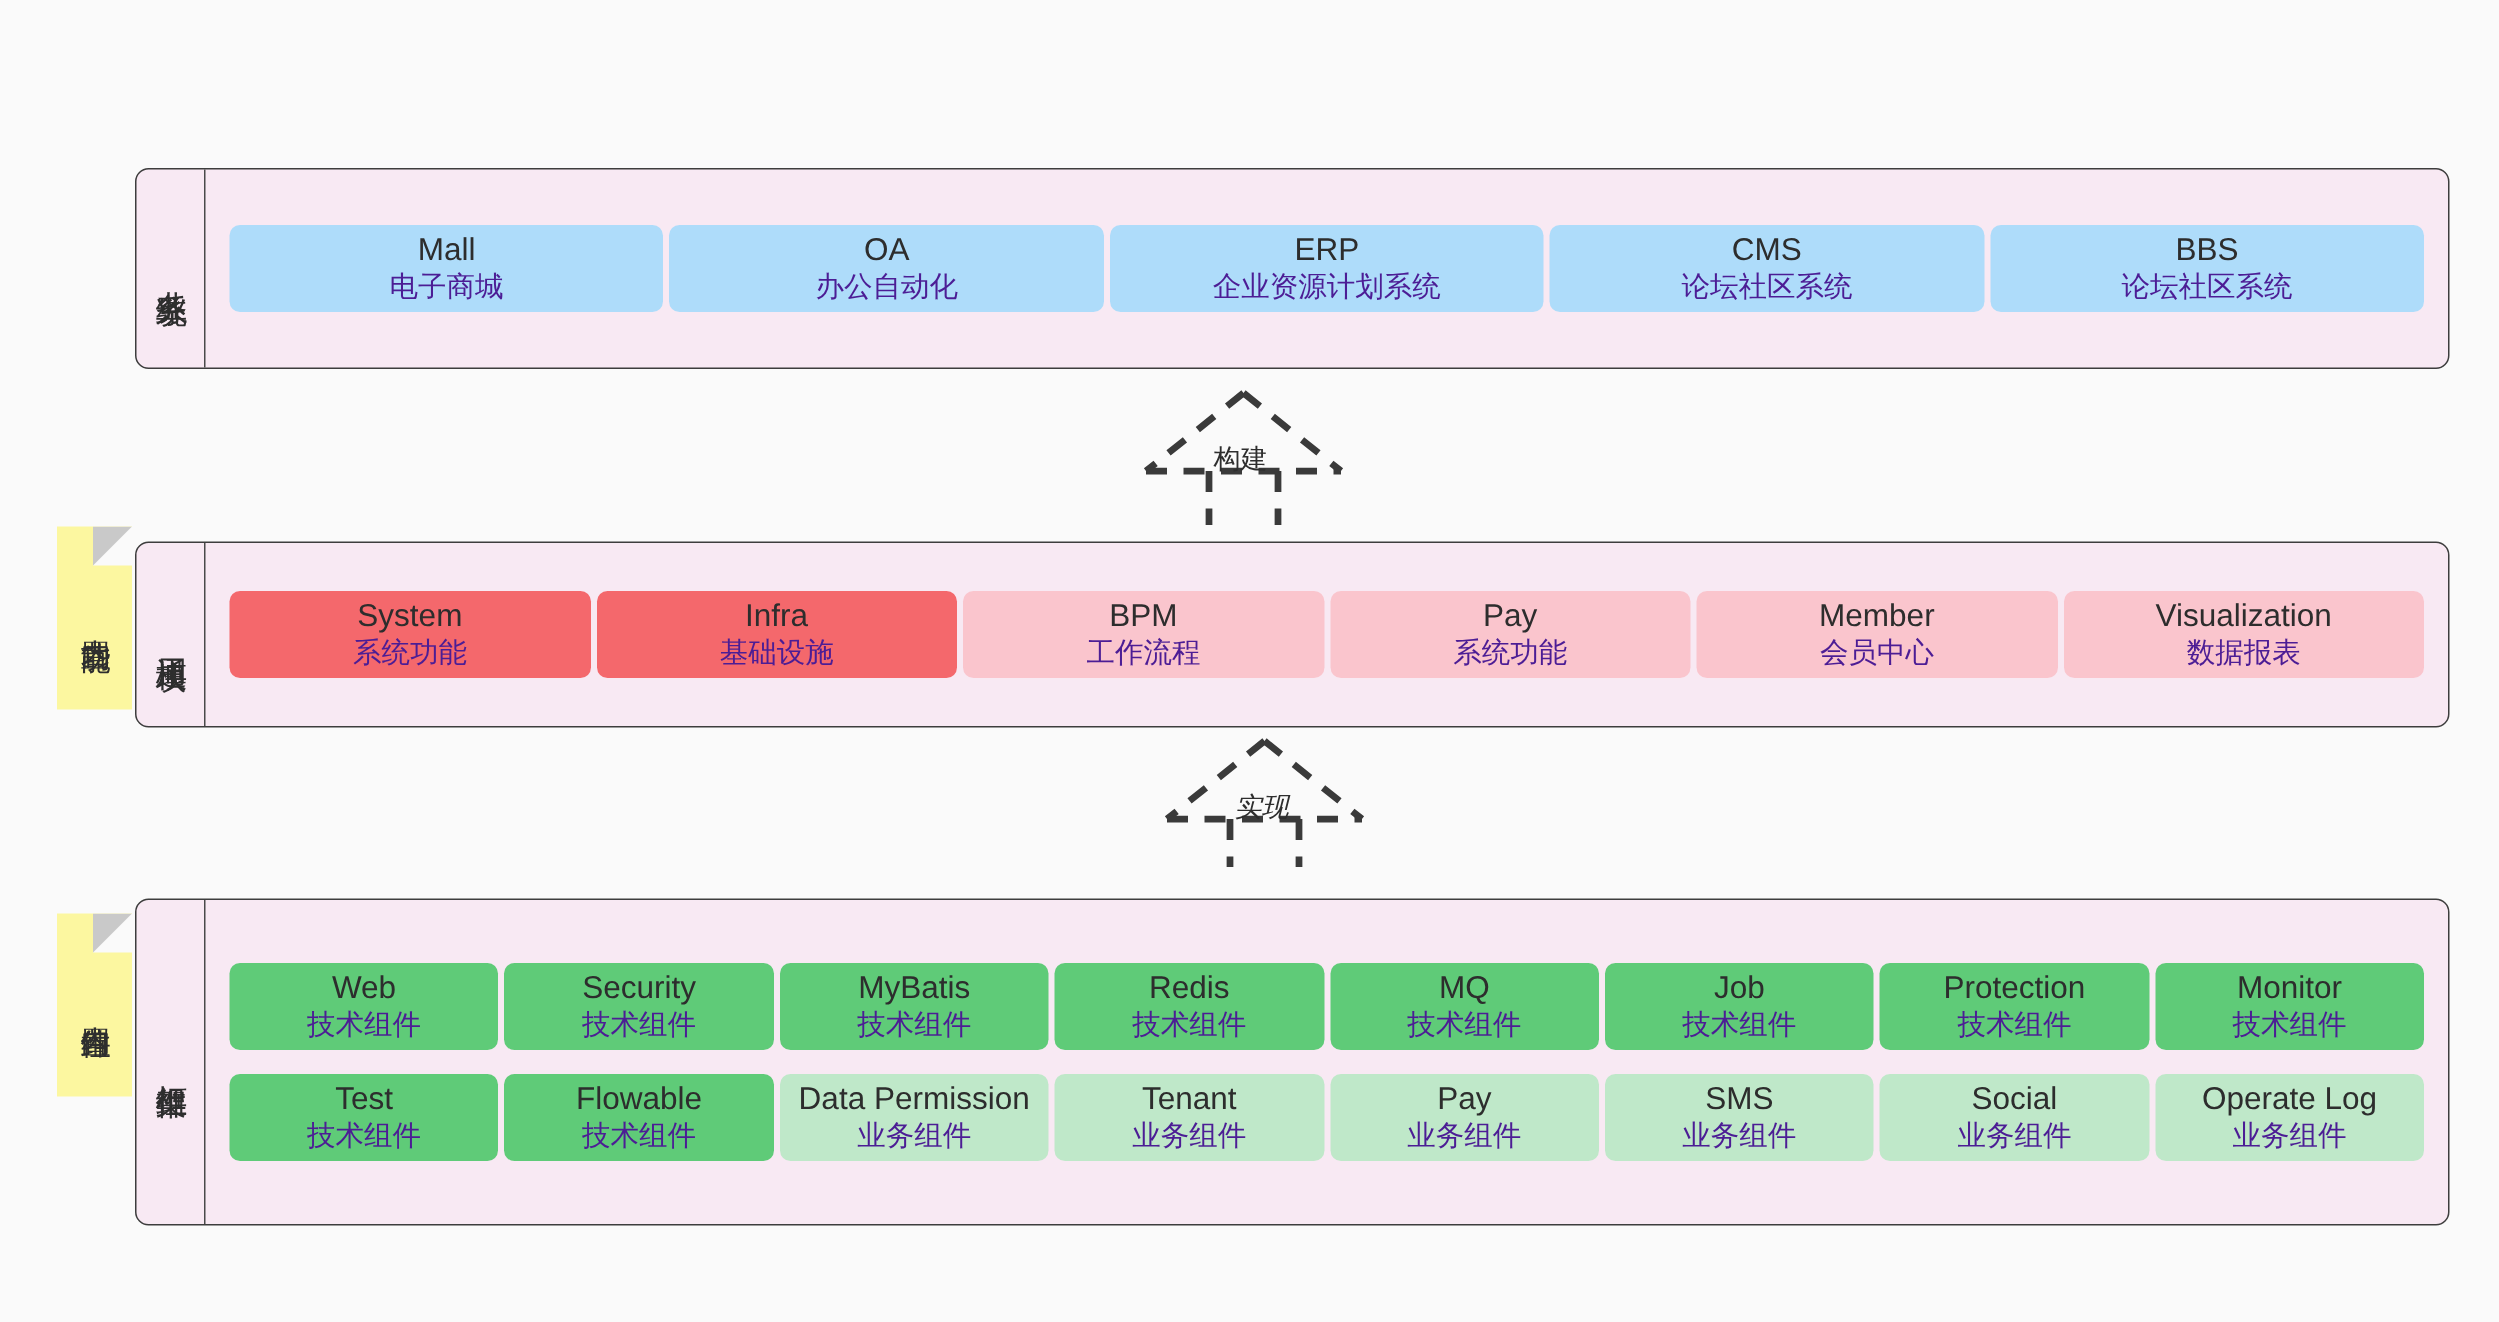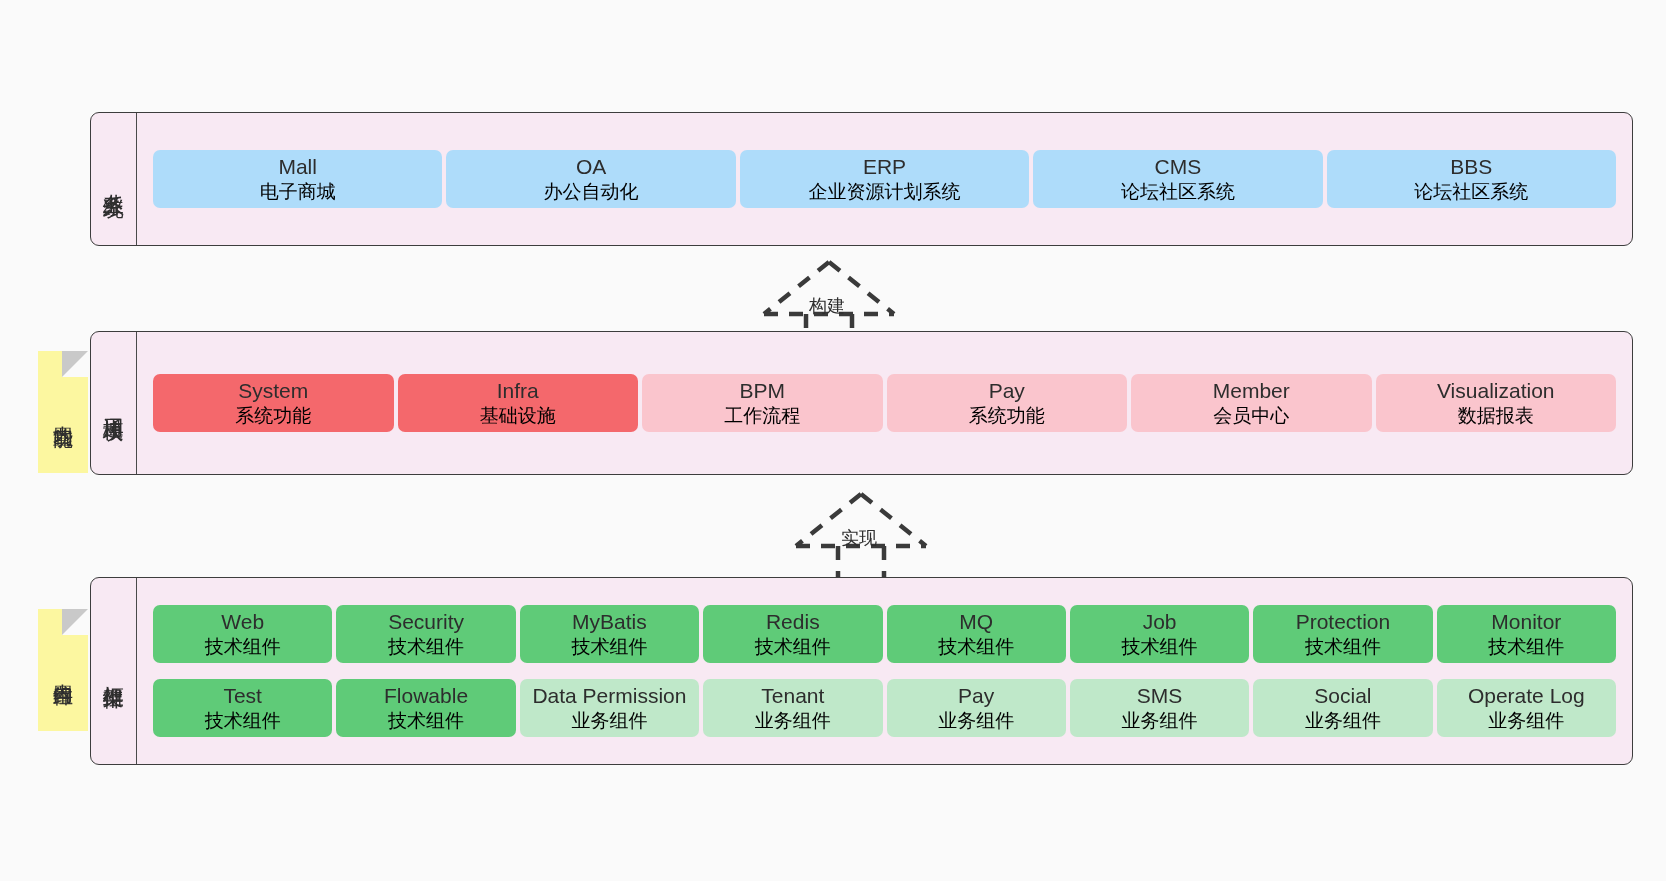--- a/index.html
+++ b/index.html
@@ -61,21 +61,21 @@
     display:flex;
     flex-direction:column;
     align-items:center;
     justify-content:center;
     text-align:center;
     line-height:1.26;
     box-sizing:border-box;
     padding:4px 6px;
   }
   .card .t1{font-size:21px;color:#2d2d2d;}
-  .card .t2{font-size:19px;color:#000000;}
+  .card .t2{font-size:19px;color:#4c1d95;}
 
   
   .c-blue{background:#aedcfa;}
   .c-red{background:#f4686c;}
   .c-pink{background:#fac5cd;}
   .c-green{background:#5fcb78;}
   .c-lgreen{background:#bfe8c9;}
 
   
   .note{
@@ -156,21 +156,21 @@
       <path d="M50 56 L50 92" fill="none" stroke="#3a3a3a" stroke-width="4.5" stroke-dasharray="14 11"></path>
       <path d="M96 56 L96 92" fill="none" stroke="#3a3a3a" stroke-width="4.5" stroke-dasharray="14 11"></path>
     </svg>
     <span class="arrow-label" style="left:53px;top:36px;">构建</span>
   </div>
 
   <div class="note" id="note-common" style="left:38px;top:351px;width:50px;height:122px;">
     <span>内置功能</span>
   </div>
 
-  <div class="layer" id="layer-common" style="left:90px;top:331px;width:1543px;height:144px;">
+  <div class="layer" id="layer-common" style="left:90px;top:361px;width:1543px;height:124px;">
     <div class="layer-title">通用模块</div>
     <div class="layer-body">
       <div class="row" id="row-common">
           <div class="card c-red">
             <div class="t1">System</div>
             <div class="t2">系统功能</div>
           </div>
           <div class="card c-red">
             <div class="t1">Infra</div>
             <div class="t2">基础设施</div>
@@ -188,36 +188,36 @@
             <div class="t2">会员中心</div>
           </div>
           <div class="card c-pink">
             <div class="t1">Visualization</div>
             <div class="t2">数据报表</div>
           </div>
         </div>
     </div>
   </div>
 
-  <div class="arrow" style="left:788px;top:490px;">
+  <div class="arrow" style="left:770px;top:490px;font-style:italic;">
     <svg width="146" height="88" viewBox="0 0 146 88" aria-hidden="true">
       <path d="M73 4 L8 56" fill="none" stroke="#3a3a3a" stroke-width="4.5" stroke-dasharray="14 11" stroke-linecap="butt"></path>
       <path d="M73 4 L138 56" fill="none" stroke="#3a3a3a" stroke-width="4.5" stroke-dasharray="14 11" stroke-linecap="butt"></path>
       <path d="M8 56 L138 56" fill="none" stroke="#3a3a3a" stroke-width="4.5" stroke-dasharray="14 11" stroke-linecap="butt"></path>
       <path d="M50 56 L50 88" fill="none" stroke="#3a3a3a" stroke-width="4.5" stroke-dasharray="14 11"></path>
       <path d="M96 56 L96 88" fill="none" stroke="#3a3a3a" stroke-width="4.5" stroke-dasharray="14 11"></path>
     </svg>
     <span class="arrow-label" style="left:53px;top:36px;">实现</span>
   </div>
 
   <div class="note" id="note-framework" style="left:38px;top:609px;width:50px;height:122px;">
     <span>内置组件</span>
   </div>
 
-  <div class="layer" id="layer-framework" style="left:90px;top:577px;width:1543px;height:188px;">
+  <div class="layer" id="layer-framework" style="left:90px;top:599px;width:1543px;height:218px;">
     <div class="layer-title">框架组件</div>
     <div class="layer-body">
       <div class="row" id="row-fw1">
           <div class="card c-green">
             <div class="t1">Web</div>
             <div class="t2">技术组件</div>
           </div>
           <div class="card c-green">
             <div class="t1">Security</div>
             <div class="t2">技术组件</div>

